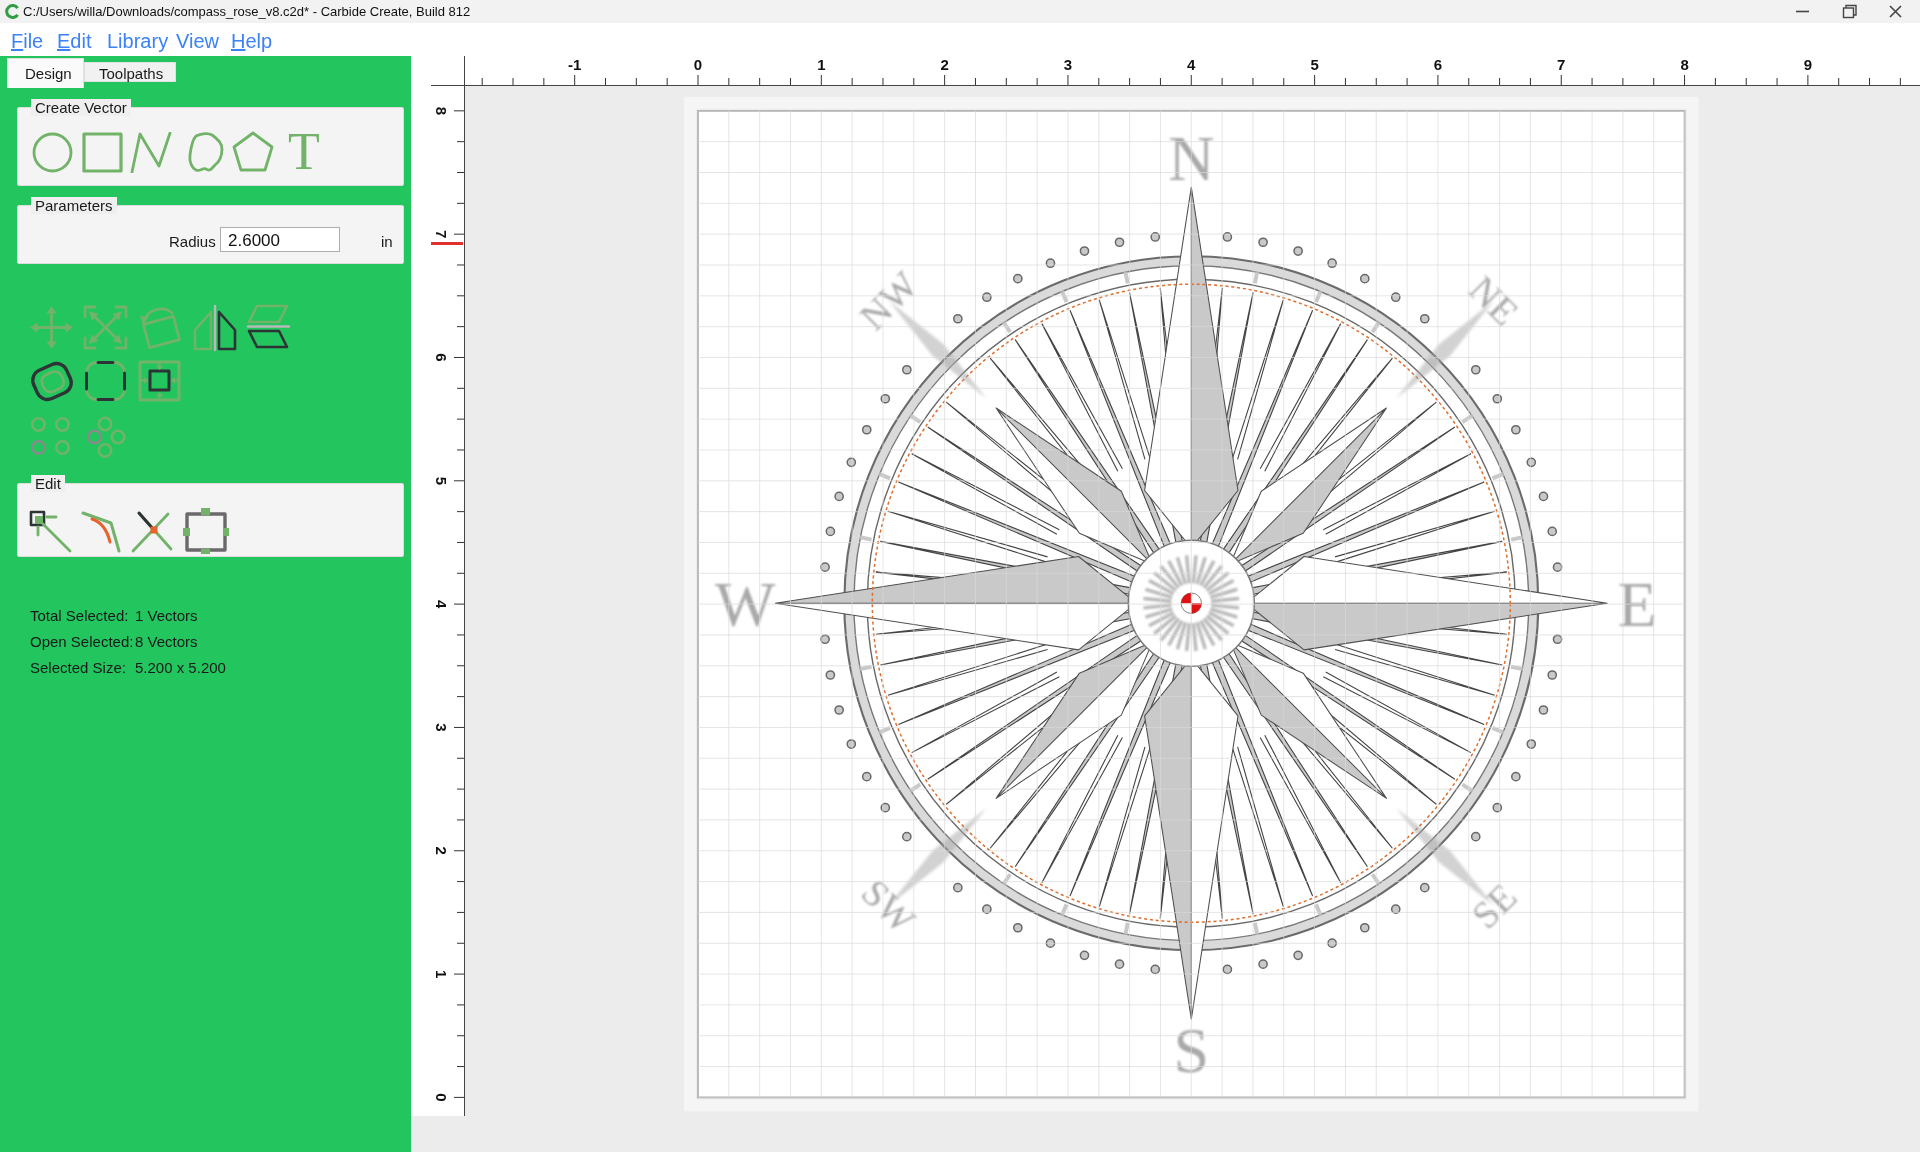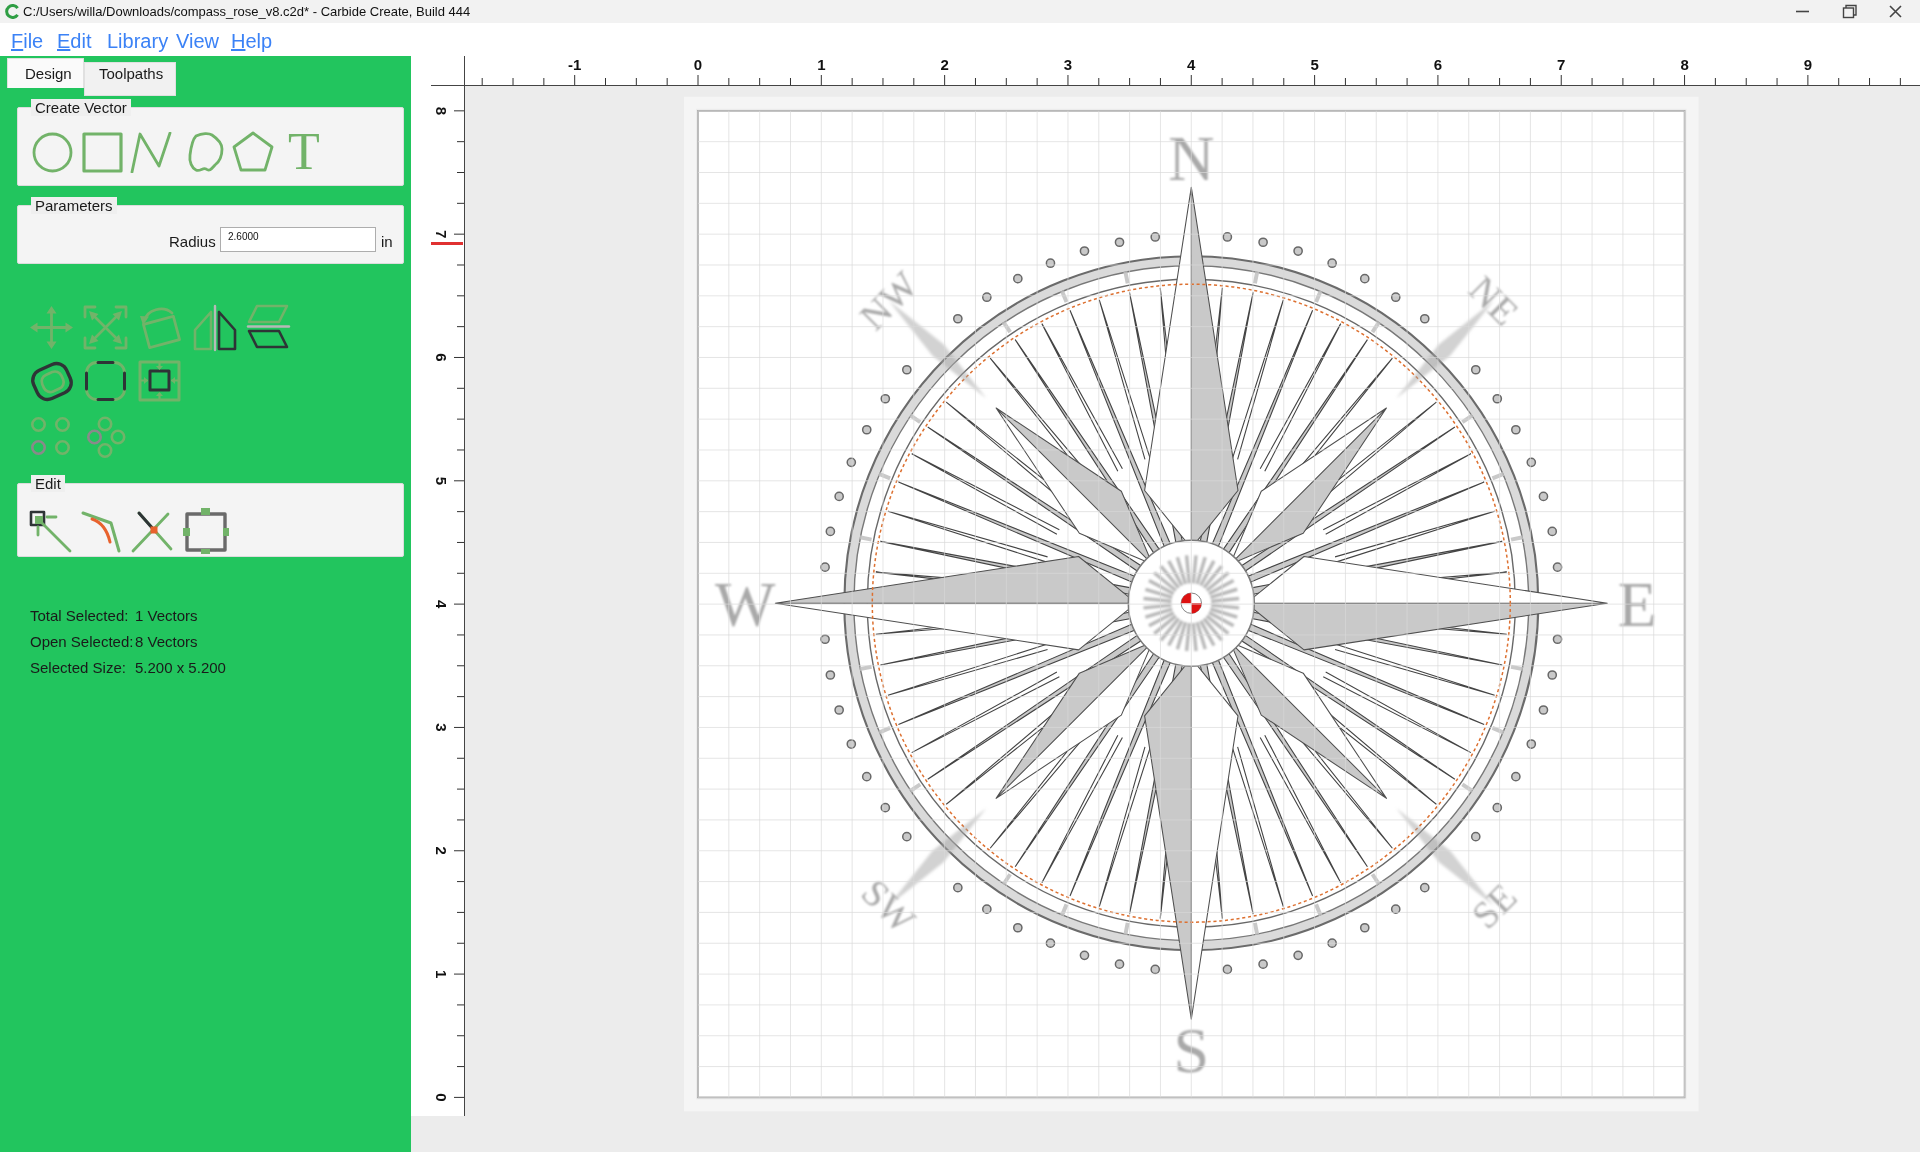--- a/index.html
+++ b/index.html
@@ -16,55 +16,55 @@
   border:1px solid #dcdcdc; border-radius:2px; }
 .glabel { position:absolute; left:13px; top:-9px; background:#efefef; padding:0 4px;
   font-size:15px; color:#1a1a1a; }
 .itxt { position:absolute; font-size:15px; color:#1a1a1a; white-space:pre; }
 </style></head>
 <body>
 <div class="titlebar">
  <svg style="position:absolute;left:5px;top:4px" width="15" height="15" viewBox="0 0 15 15">
   <path d="M12.6,4.1 A6,6 0 1 0 12.6,10.9" fill="none" stroke="#2f9e44" stroke-width="3"></path>
  </svg>
- <span style="position:absolute;left:23px;top:4px">C:/Users/willa/Downloads/compass_rose_v8.c2d* - Carbide Create, Build 444</span>
+ <span style="position:absolute;left:23px;top:4px">C:/Users/willa/Downloads/compass_rose_v8.c2d* - Carbide Create, Build 812</span>
  <svg style="position:absolute;left:1780px;top:0" width="140" height="23" viewBox="0 0 140 23">
   <path d="M16,11.5 L29,11.5" stroke="#444" stroke-width="1.6"></path>
   <g stroke="#444" stroke-width="1.4" fill="none">
    <path d="M66,8 L66,5.5 L76,5.5 L76,15 L73.5,15"></path>
    <rect x="63.5" y="8" width="10" height="9.5"></rect>
   </g>
   <path d="M110,6 L121,17 M121,6 L110,17" stroke="#444" stroke-width="1.6"></path>
  </svg>
 </div>
 <div class="menubar">
  <span style="left:11px"><u>F</u>ile</span>
  <span style="left:57px"><u>E</u>dit</span>
  <span style="left:107px">Library</span>
  <span style="left:176px">View</span>
  <span style="left:231px"><u>H</u>elp</span>
 </div>
 <div class="panel">
  <div class="tab" style="left:7px;top:2px;width:77px;height:30px;background:#fafafa;border:1px solid #e0e0e0;border-bottom:none;">
       <div style="padding:6px 0 0 17px">Design</div>
     </div>
- <div class="tab" style="left:84px;top:6px;width:92px;height:34px;background:#f1f1f1;border:1px solid #e0e0e0;">
+ <div class="tab" style="left:84px;top:6px;width:92px;height:20px;background:#f1f1f1;border:1px solid #e0e0e0;">
       <div style="padding:2px 0 0 14px">Toolpaths</div>
     </div>
  <div class="gbox" style="top:149px;height:59px">
       <div class="glabel">Parameters</div>
     </div>
  <div class="gbox" style="top:51px;height:79px">
       <div class="glabel">Create Vector</div>
     </div>
  <div class="gbox" style="top:427px;height:74px">
       <div class="glabel">Edit</div>
     </div>
  <div class="itxt" style="left:169px;top:177px">Radius</div>
- <div style="position:absolute;left:220px;top:171px;width:156px;height:25px;background:#fff;border:1px solid #adadad;font-size:10px;color:#111;padding:3px 0 0 7px">2.6000</div>
+ <div style="position:absolute;left:220px;top:171px;width:120px;height:25px;background:#fff;border:1px solid #adadad;font-size:17px;color:#111;padding:3px 0 0 7px">2.6000</div>
  <div class="itxt" style="left:381px;top:177px;font-weight:400">in</div>
  <div class="itxt" style="left:30px;top:551px">Total Selected:</div>
  <div class="itxt" style="left:135px;top:551px">1 Vectors</div>
  <div class="itxt" style="left:30px;top:577px">Open Selected:</div>
  <div class="itxt" style="left:135px;top:577px">8 Vectors</div>
  <div class="itxt" style="left:30px;top:603px">Selected Size:</div>
  <div class="itxt" style="left:135px;top:603px">5.200 x 5.200</div>
 </div>
 <svg style="position:absolute;left:32px;top:132px" width="41" height="41" viewBox="0 0 41 41" fill="none" stroke-linecap="round" stroke-linejoin="round">
     <circle cx="20.5" cy="20.5" r="18.5" stroke="#72b369" stroke-width="2.8"></circle>

